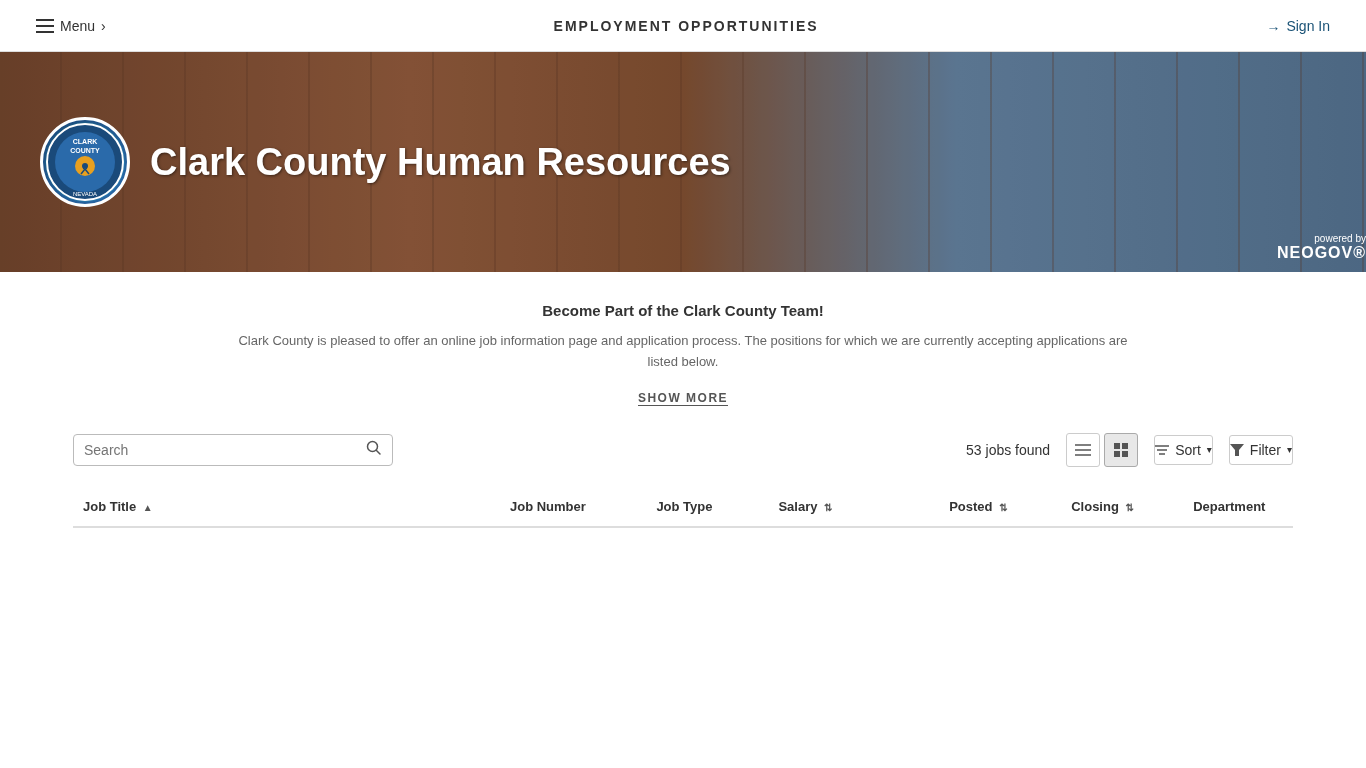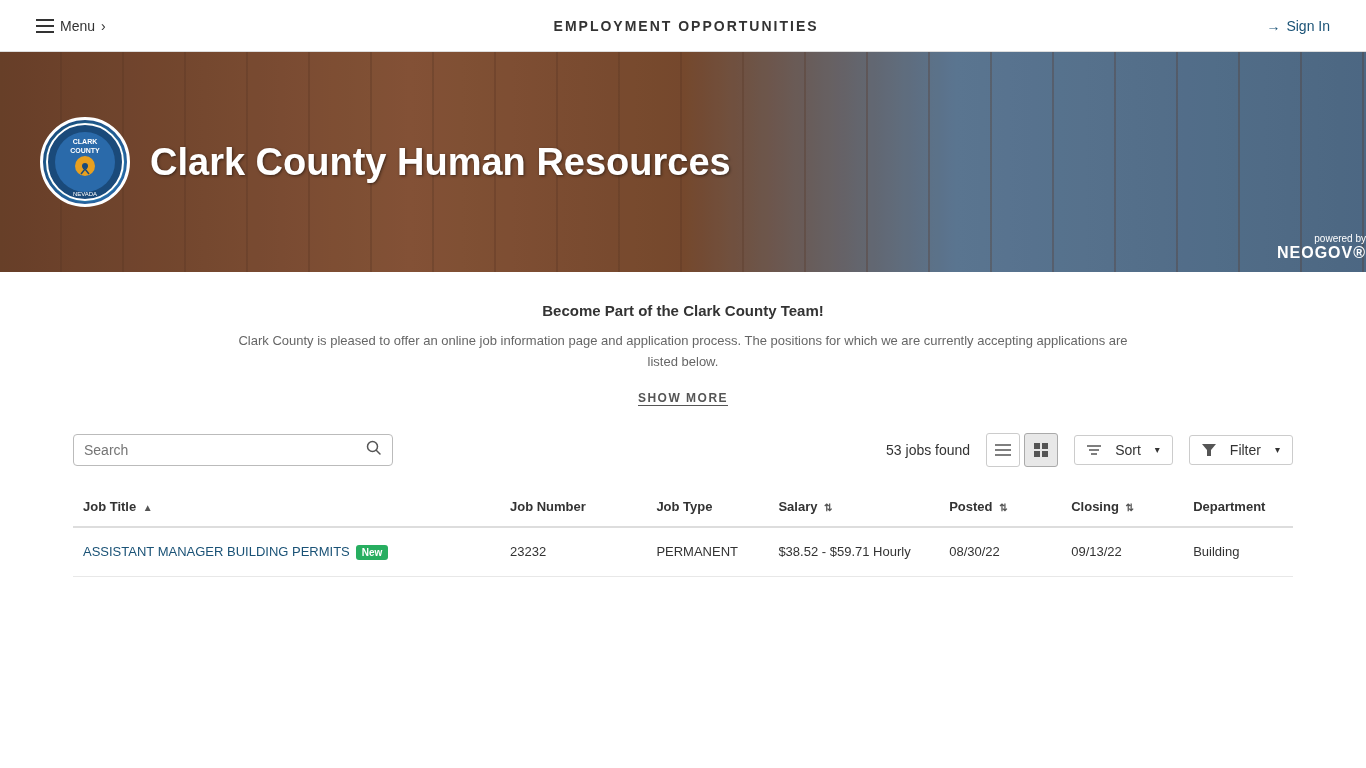--- a/index.html
+++ b/index.html
@@ -226,24 +226,24 @@
       border-radius: 3px;
       color: #555;
     }
     .view-btn.active {
       background: #e8e8e8;
       border-color: #aaa;
     }
     .sort-filter-btn {
       display: flex;
       align-items: center;
-      gap: 14px;
+      gap: 6px;
       border: 1px solid #ccc;
       background: #fff;
-      padding: 6px 12px;
+      padding: 6px 0;
       cursor: pointer;
       border-radius: 3px;
       font-size: 14px;
       color: #333;
     }
     .sort-filter-btn .caret {
       font-size: 10px;
     }
 
     
@@ -439,25 +439,16 @@
           <span>Closing</span>
           <span class="sort-arrows">⇅</span>
         </th>
         <th class="col-dept">
           <span>Department</span>
         </th>
       </tr>
     </thead>
     <tbody id="table-body">
 
-        <tr>
-          <td class="col-jobtitle"><a class="job-title-link">ASSISTANT MANAGER BUILDING PERMITS</a><span class="badge-new">New</span></td>
-          <td class="col-jobnumber">23232</td>
-          <td class="col-jobtype">PERMANENT</td>
-          <td class="col-salary">$38.52 - $59.71 Hourly</td>
-          <td class="col-posted">08/30/22</td>
-          <td class="col-closing">09/13/22</td>
-          <td class="col-dept">Building</td>
-        </tr>
       </tbody>
   </table>
 
 </div>
 
 </body></html>

